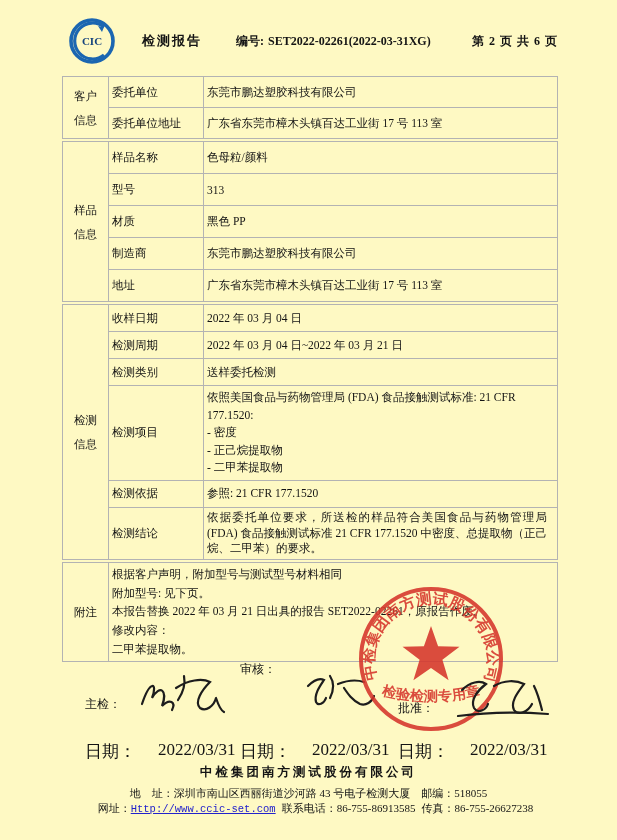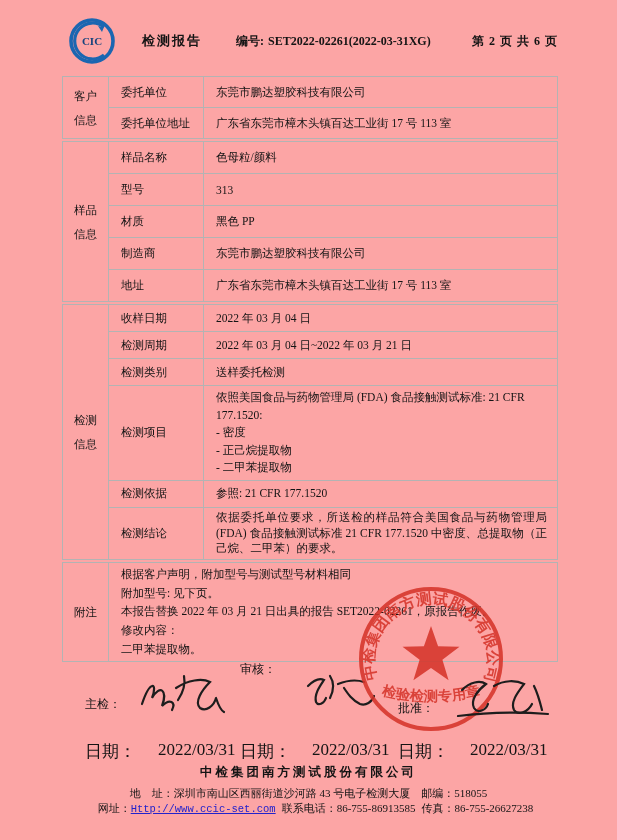--- a/index.html
+++ b/index.html
@@ -2,33 +2,33 @@
 <html><head>
 <meta charset="utf-8">
 <style>
   * { margin:0; padding:0; box-sizing:border-box; }
   html,body { background:#ffffff; }
   body {
     width:617px; height:840px;
     font-family:"Liberation Serif","DejaVu Serif",serif;
     color:#141414;
   }
-  .page { position:relative; width:617px; height:840px; background:#fca5a5; overflow:hidden; }
+  .page { position:relative; width:617px; height:840px; background:#fef9c3; overflow:hidden; }
 
   
   .hdr { position:absolute; top:14px; left:62px; width:496px; height:56px; }
   .logo { position:absolute; left:2px; top:2px; }
   .hdr-title { position:absolute; left:80px; top:18px; font-size:13px; font-weight:bold; letter-spacing:2px; }
   .hdr-no { position:absolute; left:174px; top:19px; font-size:12px; font-weight:bold; }
   .hdr-no .no-val { margin-left:4px; }
   .hdr-page { position:absolute; right:0; top:19px; font-size:12px; font-weight:bold; letter-spacing:1px; }
 
   
   .tbl { border-collapse:collapse; table-layout:fixed; width:496px; margin:0 0 2px 62px; }
-  .tbl td { border:1px solid #b3b3b3; font-size:11.5px; vertical-align:middle; padding:2px 10px 2px 12px; }
+  .tbl td { border:1px solid #b3b3b3; font-size:11.5px; vertical-align:middle; padding:2px 10px 2px 3px; }
   .tbl td.sec { width:46px; text-align:center; padding:2px 8px; line-height:24px; }
   .tbl td.lbl { width:95px; }
   .tbl td.val { text-align:left; }
   .tbl td.multiline { line-height:17.6px; padding-top:3px; padding-bottom:3px; }
   .tbl td.just { text-align:justify; line-height:15.6px; }
   .tbl td.notes { line-height:18.8px; vertical-align:middle; }
   .tables { position:absolute; top:76px; left:0; }
 
   
   .signoff { position:absolute; top:0; left:0; width:617px; height:840px; pointer-events:none; }

